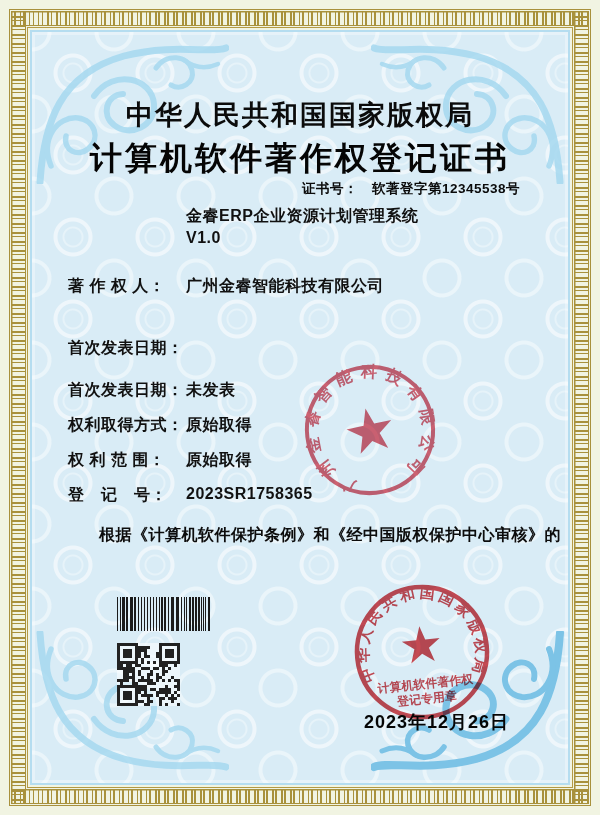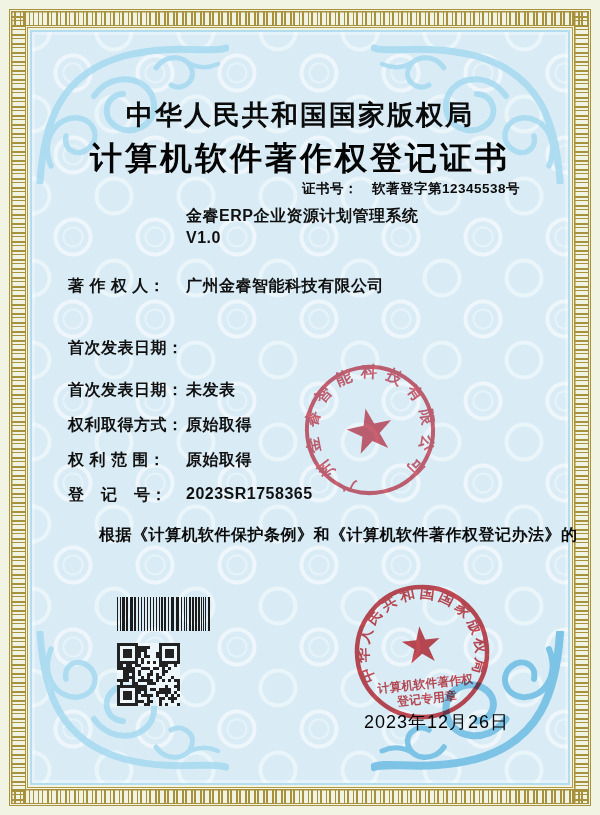--- a/index.html
+++ b/index.html
@@ -80,21 +80,21 @@
   .r-acq{top:415px}
   .r-scope{top:450px}
   .r-reg{top:485px}
 
   .statement{position:absolute;left:67px;top:517px;width:470px;font-size:16px;font-weight:600;color:#0c0c0c}
   .statement .ln{line-height:35px;white-space:pre;letter-spacing:.5px}
   .statement .ln1{text-indent:2em}
 
   .issue-date{
     position:absolute;left:364px;top:710px;
-    font-size:18px;font-weight:400;letter-spacing:1px;color:#050505;
+    font-size:18px;font-weight:700;letter-spacing:1px;color:#050505;
   }
 
   
   .barcode{position:absolute;left:117px;top:597px;width:96px;height:34px}
   .barcode i{position:absolute;top:0;bottom:0;background:#1b1b1b}
   .qr{position:absolute;left:117px;top:643px;width:63px;height:63px;background:rgba(250,253,255,.6)}
   .qr i{position:absolute;width:3px;height:3px;background:#222}
 
   
   .seal{position:absolute;mix-blend-mode:multiply;pointer-events:none}
@@ -182,21 +182,21 @@
   <div class="row r-scope">
     <span class="lbl">权 利 范 围：</span>
     <span class="val">原始取得</span>
   </div>
   <div class="row r-reg">
     <span class="lbl">登　记　号：</span>
     <span class="val">2023SR1758365</span>
   </div>
 
   <div class="statement">
-    <div class="ln ln1">根据《计算机软件保护条例》和《计算机软件著作权登记办法》的</div>
+    <div class="ln ln1">根据《计算机软件保护条例》和《经中国版权保护中心审核》的</div>
   </div>
 
   <div class="barcode">
       <i style="left: 0px; width: 1px;"></i>
       <i style="left: 3px; width: 1px;"></i>
       <i style="left: 5px; width: 3px;"></i>
       <i style="left: 9px; width: 2px;"></i>
       <i style="left: 13px; width: 3px;"></i>
       <i style="left: 17px; width: 2px;"></i>
       <i style="left: 21px; width: 1px;"></i>

